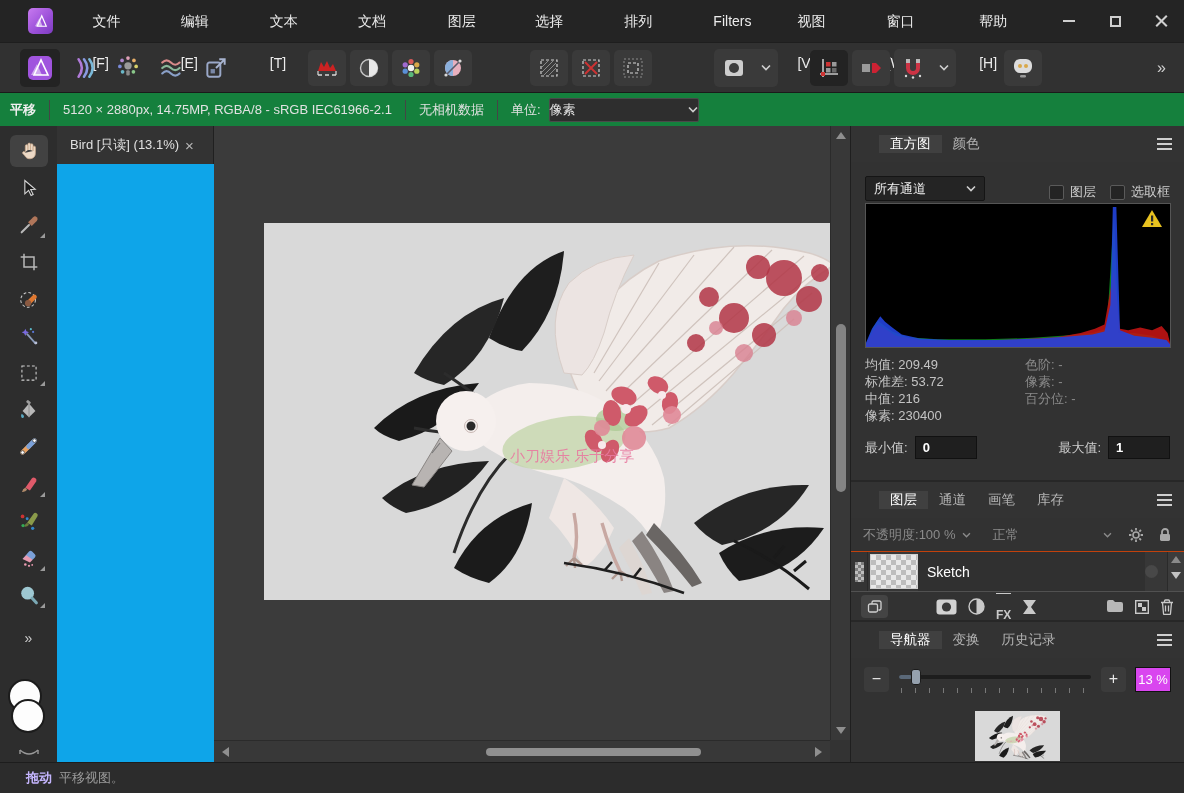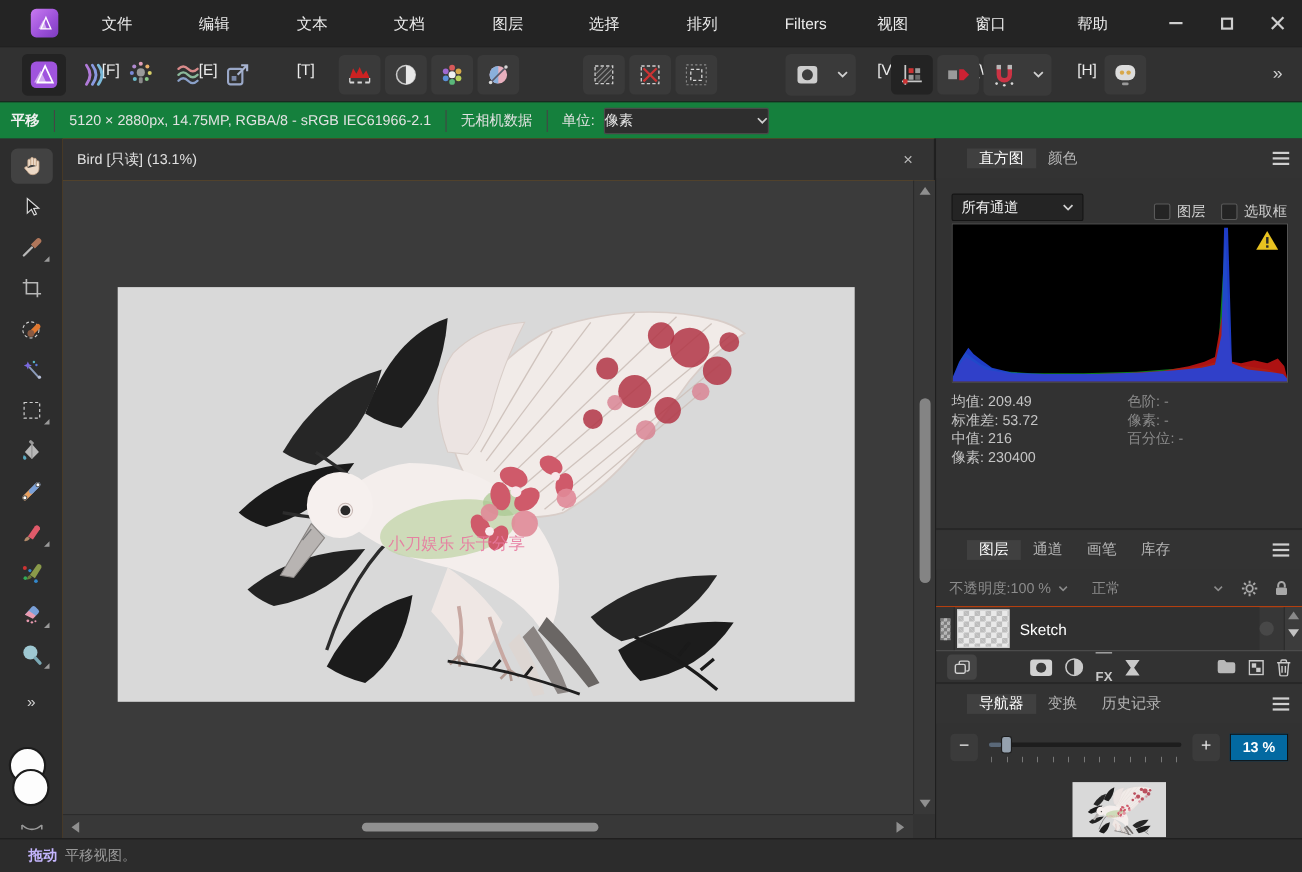--- a/index.html
+++ b/index.html
@@ -51,21 +51,21 @@
   .tool.corner::after { content:""; position:absolute; right:3px; bottom:3px;
         border-left:5px solid transparent; border-bottom:5px solid #9a9a9a; }
   .tools-more { color:#cfcfcf; font-size:14px; margin-top:14px; }
   .swatches { margin-top:28px; position:relative; width:44px; height:58px; }
   .swatch { position:absolute; width:34px; height:34px; border-radius:50%; background:#fdfdfd; border:2px solid #1c1c1c; }
   .swatch.front { left:4px; top:20px; z-index:2; }
   .swatch.back { left:1px; top:0; }
   .swap-arrow { margin-top:6px; }
 
   
-  .docarea { flex:1; display:flex; flex-direction:column; min-width:0; background:#a16207; }
+  .docarea { flex:1; display:flex; flex-direction:row; min-width:0; background:#0ea5e9; }
   .tabbar { height:38px; background:#2a2a2a; display:flex; }
   .doc-tab { flex:1; background:#333333; display:flex; align-items:center; padding:0 13px; color:#e0e0e0; font-size:13px; border-right:1px solid #202020; }
   .tab-close { margin-left:auto; color:#b8b8b8; font-size:15px; padding:2px 6px; }
   .canvas-wrap { flex:1; position:relative; overflow:hidden; background:#3b3b3b; }
   .artboard { position:absolute; left:50px; top:97px; width:670px; height:377px; background:#d9d9d9; }
   .vscroll { position:absolute; top:0; right:0; bottom:22px; width:20px; background:#383838; border-left:1px solid #2b2b2b; }
   .vscroll .arrow-up { position:absolute; top:6px; left:5px; width:0; height:0; border-left:5px solid transparent; border-right:5px solid transparent; border-bottom:7px solid #8f8f8f; }
   .vscroll .arrow-dn { position:absolute; bottom:6px; left:5px; width:0; height:0; border-left:5px solid transparent; border-right:5px solid transparent; border-top:7px solid #8f8f8f; }
   .vthumb { position:absolute; left:5px; top:198px; width:10px; height:168px; border-radius:5px; background:#848484; }
   .hscroll { position:absolute; left:0; right:20px; bottom:0; height:22px; background:#383838; border-top:1px solid #2b2b2b; }
@@ -130,21 +130,21 @@
 
   
   .nav-zoom-row { height:42px; display:flex; align-items:center; padding:0 13px; }
   .zoom-btn { width:25px; height:25px; background:#3b3b3b; border-radius:4px; color:#e8e8e8; font-size:16px; display:flex; align-items:center; justify-content:center; flex:0 0 auto; }
   .zoom-slider { flex:1; margin:0 10px; position:relative; height:26px; }
   .zs-track { position:absolute; left:0; right:0; top:9px; height:4px; border-radius:2px; background:#1d1d1d; }
   .zs-fill { position:absolute; left:0; top:9px; width:7%; height:4px; border-radius:2px; background:#5a6878; }
   .zs-thumb { position:absolute; left:6%; top:3px; width:10px; height:16px; border-radius:3px; background:#95a1ae; border:1px solid #1c1c1c; }
   .zs-ticks { position:absolute; left:2px; right:2px; top:22px; height:5px;
       background-image:repeating-linear-gradient(90deg,#787878 0 1px,transparent 1px 14px); }
-  .zoom-value { width:53px; height:25px; background:#0369a1; border:1px solid #111; color:#fff; display:flex; align-items:center; justify-content:center; margin-left:9px; flex:0 0 auto;font-weight:bold; }
+  .zoom-value { width:36px; height:25px; background:#d946ef; border:1px solid #111; color:#fff; display:flex; align-items:center; justify-content:center; margin-left:9px; flex:0 0 auto; }
   .nav-thumb-wrap { flex:1; display:flex; justify-content:center; padding-top:11px; }
   .nav-thumb { width:85px; height:50px; background:#d9d9d9; }
 
   
   .statusbar { position:absolute; left:0; right:0; bottom:0; height:31px; background:#2c2c2c; border-top:1px solid #1d1d1d;
                display:flex; align-items:center; padding-left:26px; gap:7px; }
   .status-strong { font-weight:bold; color:#c4b5fd; }
   .status-hint { color:#9a9a9a; }
 
   svg { display:block; }
@@ -635,20 +635,28 @@
           <div><span>标准差:</span> <span>53.72</span></div>
           <div><span>中值:</span> <span>216</span></div>
           <div><span>像素:</span> <span>230400</span></div>
         </div>
         <div class="stat-col-r">
           <div><span>色阶:</span> <span>-</span></div>
           <div><span>像素:</span> <span>-</span></div>
           <div><span>百分位:</span> <span>-</span></div>
         </div>
       </div>
+      <div class="minmax-row">
+        <span class="mm-label">最小值:</span>
+        <div class="numbox">0</div>
+        <div class="mm-right">
+          <span class="mm-label">最大值:</span>
+          <div class="numbox">1</div>
+        </div>
+      </div>
     </div>
 
     <div class="panel" style="height:140px;">
       <div class="panel-header">
         <div class="grip"></div>
         <div class="ptab active">图层</div>
         <div class="ptab">通道</div>
         <div class="ptab">画笔</div>
         <div class="ptab">库存</div>
         <div class="hamburger">

